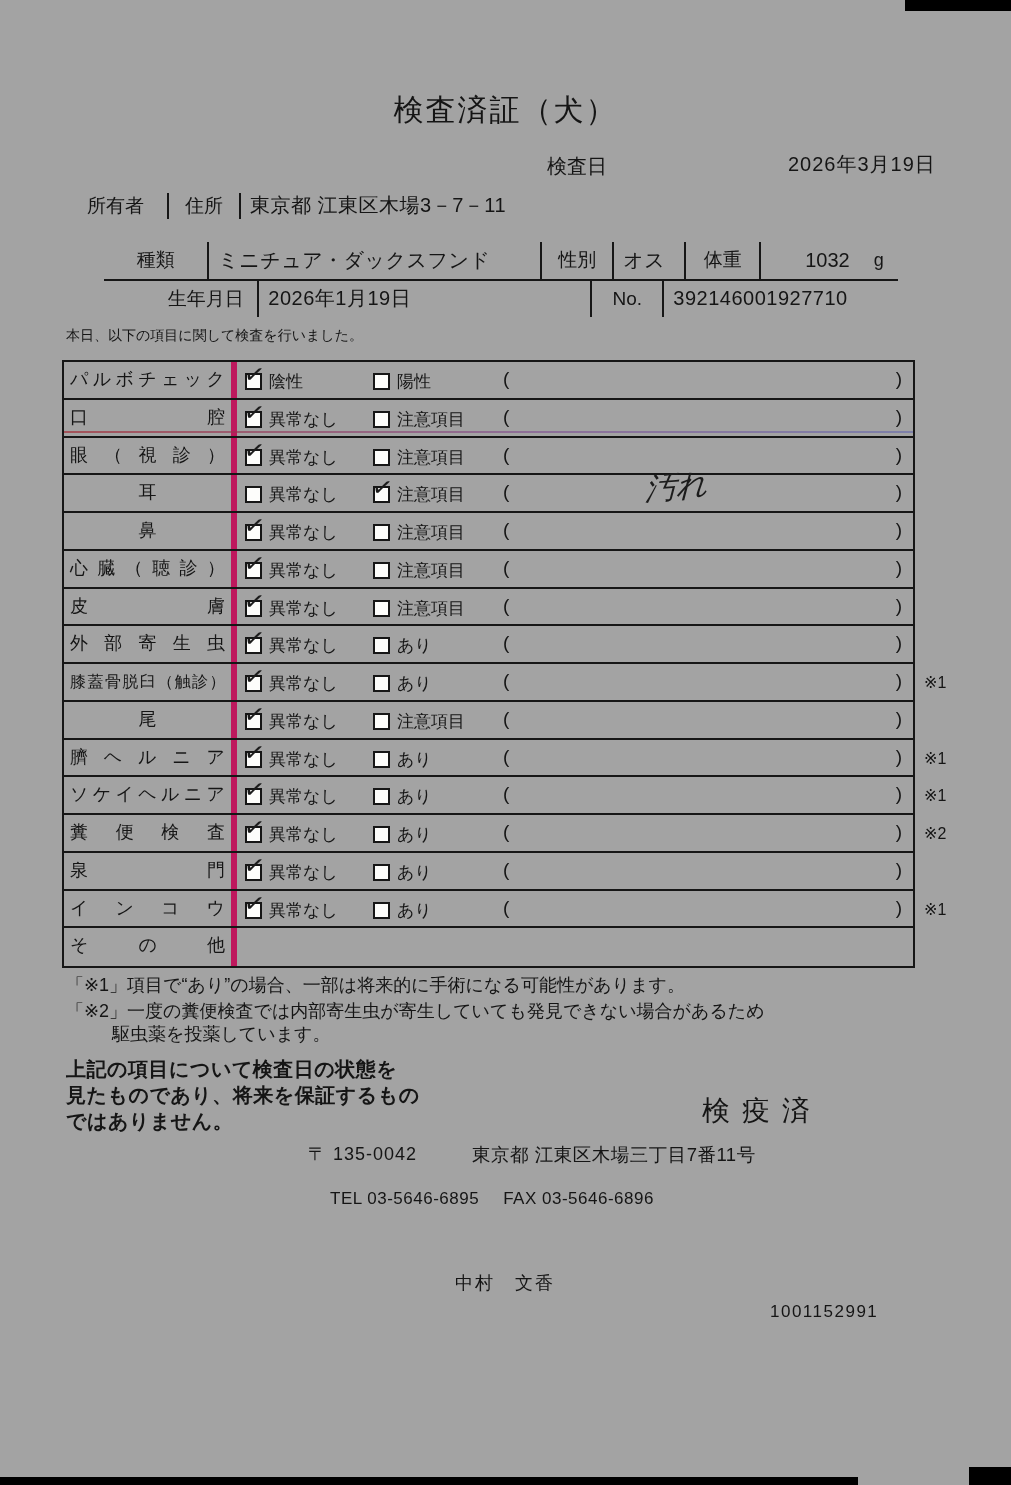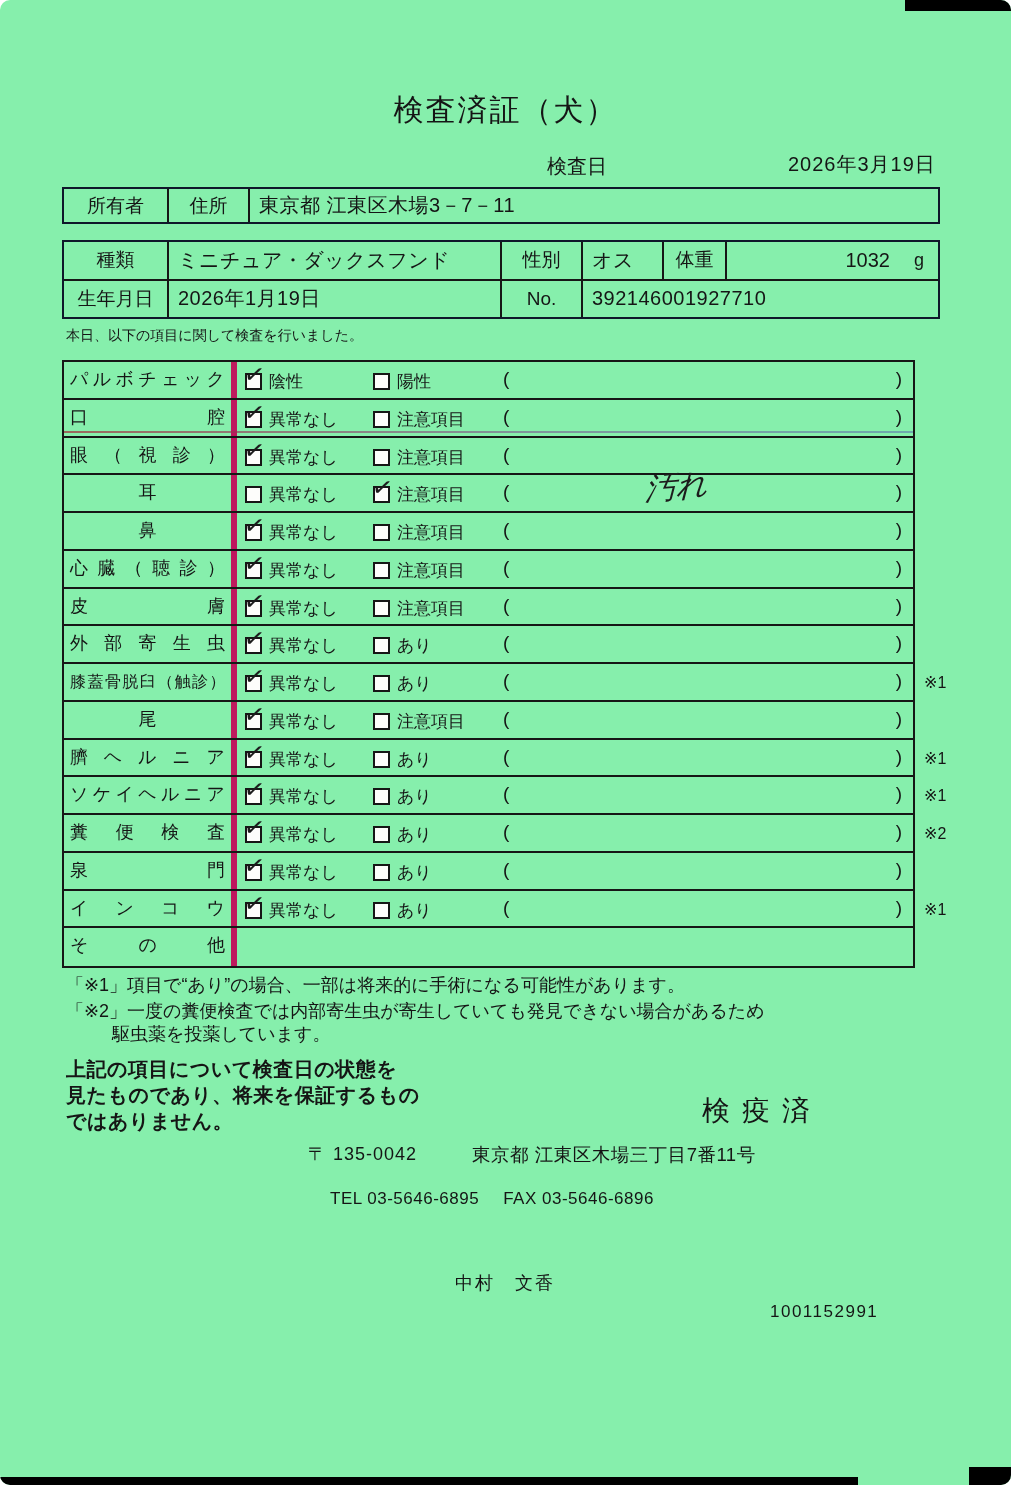--- a/index.html
+++ b/index.html
@@ -1,33 +1,33 @@
 <!DOCTYPE html>
 <html><head>
 <meta charset="utf-8">
 <style>
   html,body{margin:0;padding:0;background:#ffffff;}
-  #page{position:relative;width:1011px;height:1485px;background:#86efac;
-        font-family:"Liberation Sans","DejaVu Sans",sans-serif;color:#151515;overflow:hidden;border-radius:10px;}
+  #page{position:relative;width:1011px;height:1485px;background:#a3a3a3;
+        font-family:"Liberation Sans","DejaVu Sans",sans-serif;color:#151515;overflow:hidden;}
   .abs{position:absolute;}
 
   .title{top:90px;left:0;width:100%;text-align:center;font-size:30px;letter-spacing:2px;}
   .date-label{top:153px;left:547px;font-size:20px;}
   .date-value{top:151px;left:788px;font-size:20px;letter-spacing:1px;}
 
-  .tbl{border:2px solid #0f172a;display:flex;box-sizing:border-box;}
+  .tbl{border:2px solid #a3a3a3;display:flex;box-sizing:border-box;align-items:center;}
   .cell{border-right:2px solid #161616;display:flex;align-items:center;box-sizing:border-box;}
   .cell.lab{justify-content:center;font-size:19px;}
   .cell.val{padding-left:9px;font-size:20px;letter-spacing:0.5px;}
   .cell.last{border-right:none;}
   #owner-table{top:187px;left:62px;width:878px;height:37px;}
   #pet-table{top:240px;left:62px;width:878px;height:79px;flex-direction:column;}
   .trow{display:flex;flex:1;}
   .trow.first{border-bottom:2px solid #161616;}
-  .w105{width:105px;} .w333{width:333px;} .w90{width:81px;} .w75{width:63px;} .grow{flex:1;padding-left:44px;}
+  .w105{width:105px;} .w333{width:333px;} .w90{width:72px;} .w75{width:75px;} .grow{flex:1;padding-left:44px;}
   .weight-cell{position:relative;justify-content:flex-end;padding-right:48px;font-size:20px;}
   .weight-unit{position:absolute;right:14px;font-size:18px;}
 
   .intro{top:327px;left:66px;font-size:14px;}
 
   #inspection-table{top:360px;left:62px;width:853px;border:2px solid #161616;box-sizing:border-box;}
   .insp-row{display:flex;height:37.75px;border-bottom:2px solid #161616;position:relative;box-sizing:border-box;}
   .insp-row:last-child{border-bottom:none;}
   .insp-label{width:173px;border-right:6px solid #be185d;box-sizing:border-box;padding:8px 6px 0;
               font-size:18px;line-height:1.1;text-align:justify;text-align-last:justify;}

